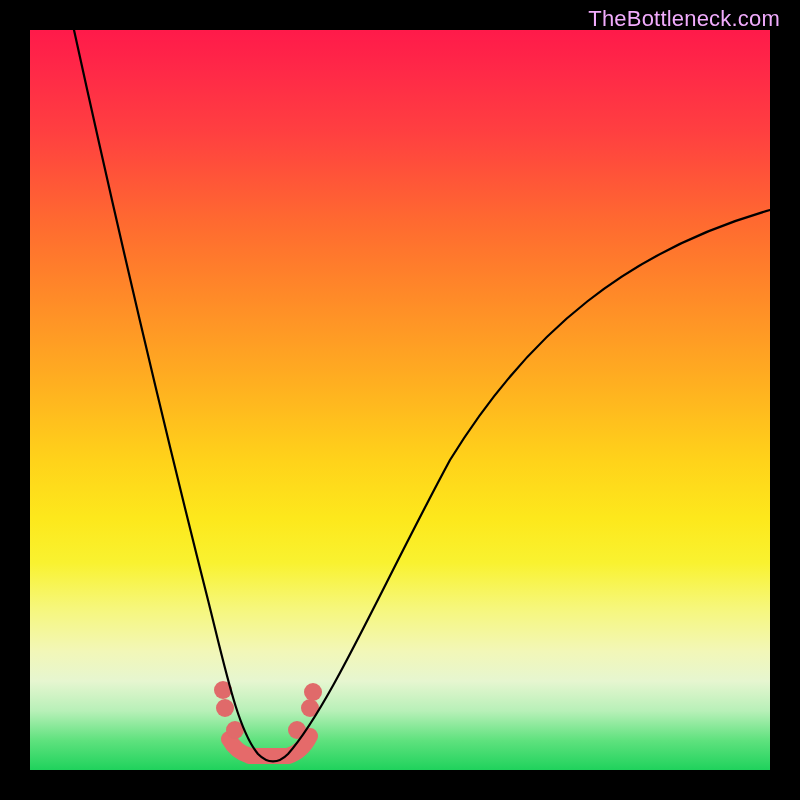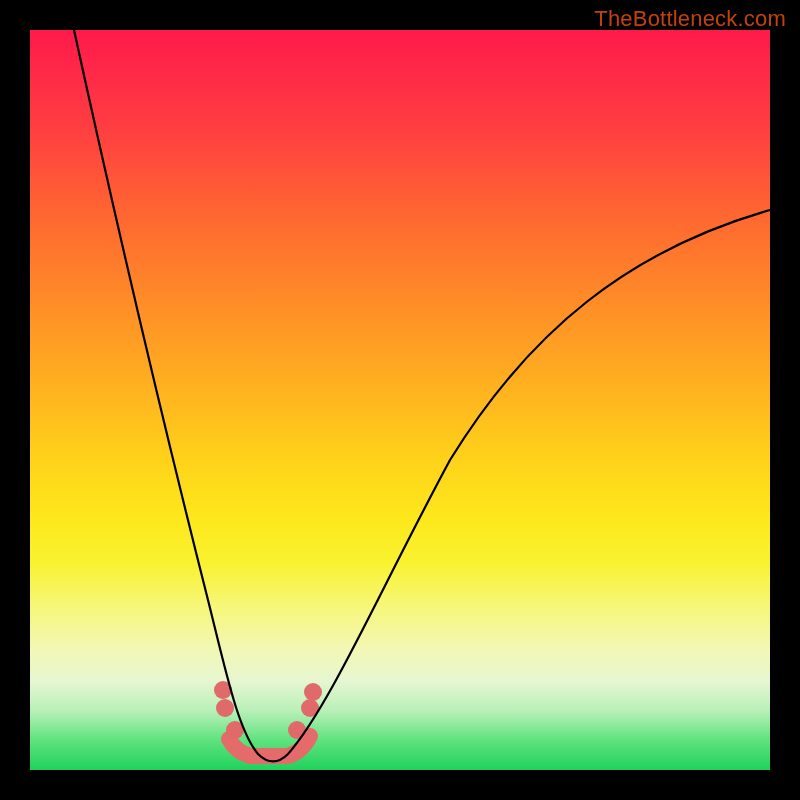--- a/index.html
+++ b/index.html
@@ -30,22 +30,22 @@
       #f6f77a 78%,
       #f2f7b8 84%,
       #e6f6d0 88%,
       #b8f0b8 92%,
       #5fe27e 96%,
       #1fd25c 100%);
   }
   .watermark {
     position: absolute;
     top: 6px;
-    right: 14px;
-    color: #c2410c;
+    right: 20px;
+    color: #f0abfc;
     font-size: 22px;
     letter-spacing: 0.2px;
     font-weight: 500;
     user-select: none;
   }
   svg.curves {
     position: absolute;
     left: 0;
     top: 0;
     width: 740px;

